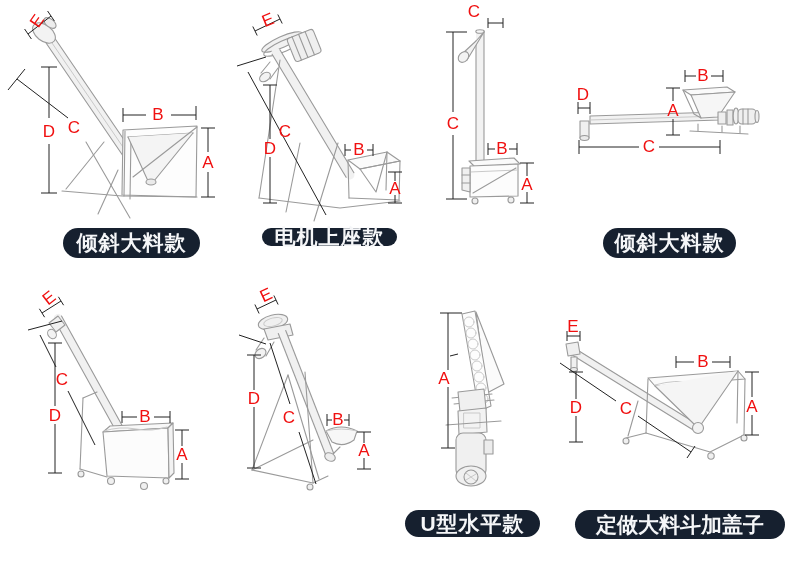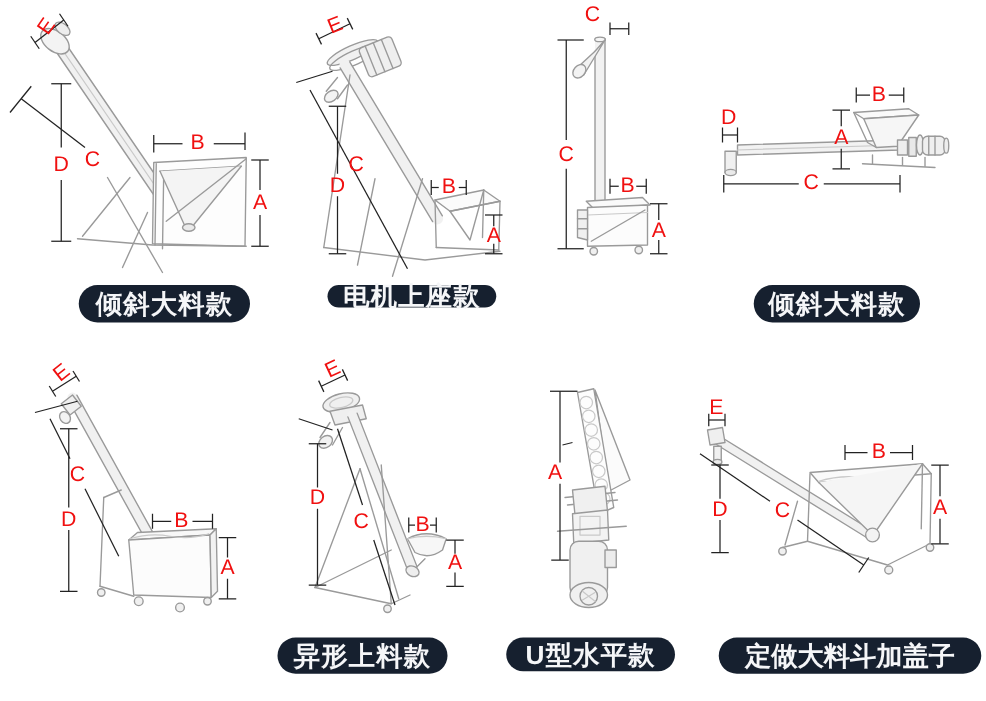--- a/index.html
+++ b/index.html
@@ -307,21 +307,20 @@
           <line x1="154" y1="178" x2="154" y2="189"></line>
         <line x1="147" y1="152" x2="161" y2="152"></line>
           <line x1="147" y1="189" x2="161" y2="189"></line>
       </g>
     </svg>
     <span class="dim" style="left:56px;top:15px;transform:translate(-50%,-50%) rotate(-25deg)">E</span>
     <span class="dim" style="left:44px;top:118px">D</span>
     <span class="dim" style="left:79px;top:137px">C</span>
     <span class="dim" style="left:128px;top:139px">B</span>
     <span class="dim" style="left:154px;top:170px">A</span>
-    <div class="badge" style="left:12px;top:230px;width:136px;height:29px">异形上料款</div>
   </div>
 
   <div class="panel" style="left:400px;top:280px;width:160px;height:281px">
     <svg width="160" height="281" viewBox="0 0 160 281">
       <g class="m">
         <path d="M76,32 L104,104 L87,113 Z" fill="#fbfbfb"></path>
         <path d="M62,34 L75,31 L91,126 L79,131 Z" fill="#fdfdfd"></path>
         <circle cx="69" cy="42" r="5" class="ml"></circle>
           <circle cx="71" cy="53" r="5" class="ml"></circle>
         <circle cx="73" cy="64" r="5" class="ml"></circle>

